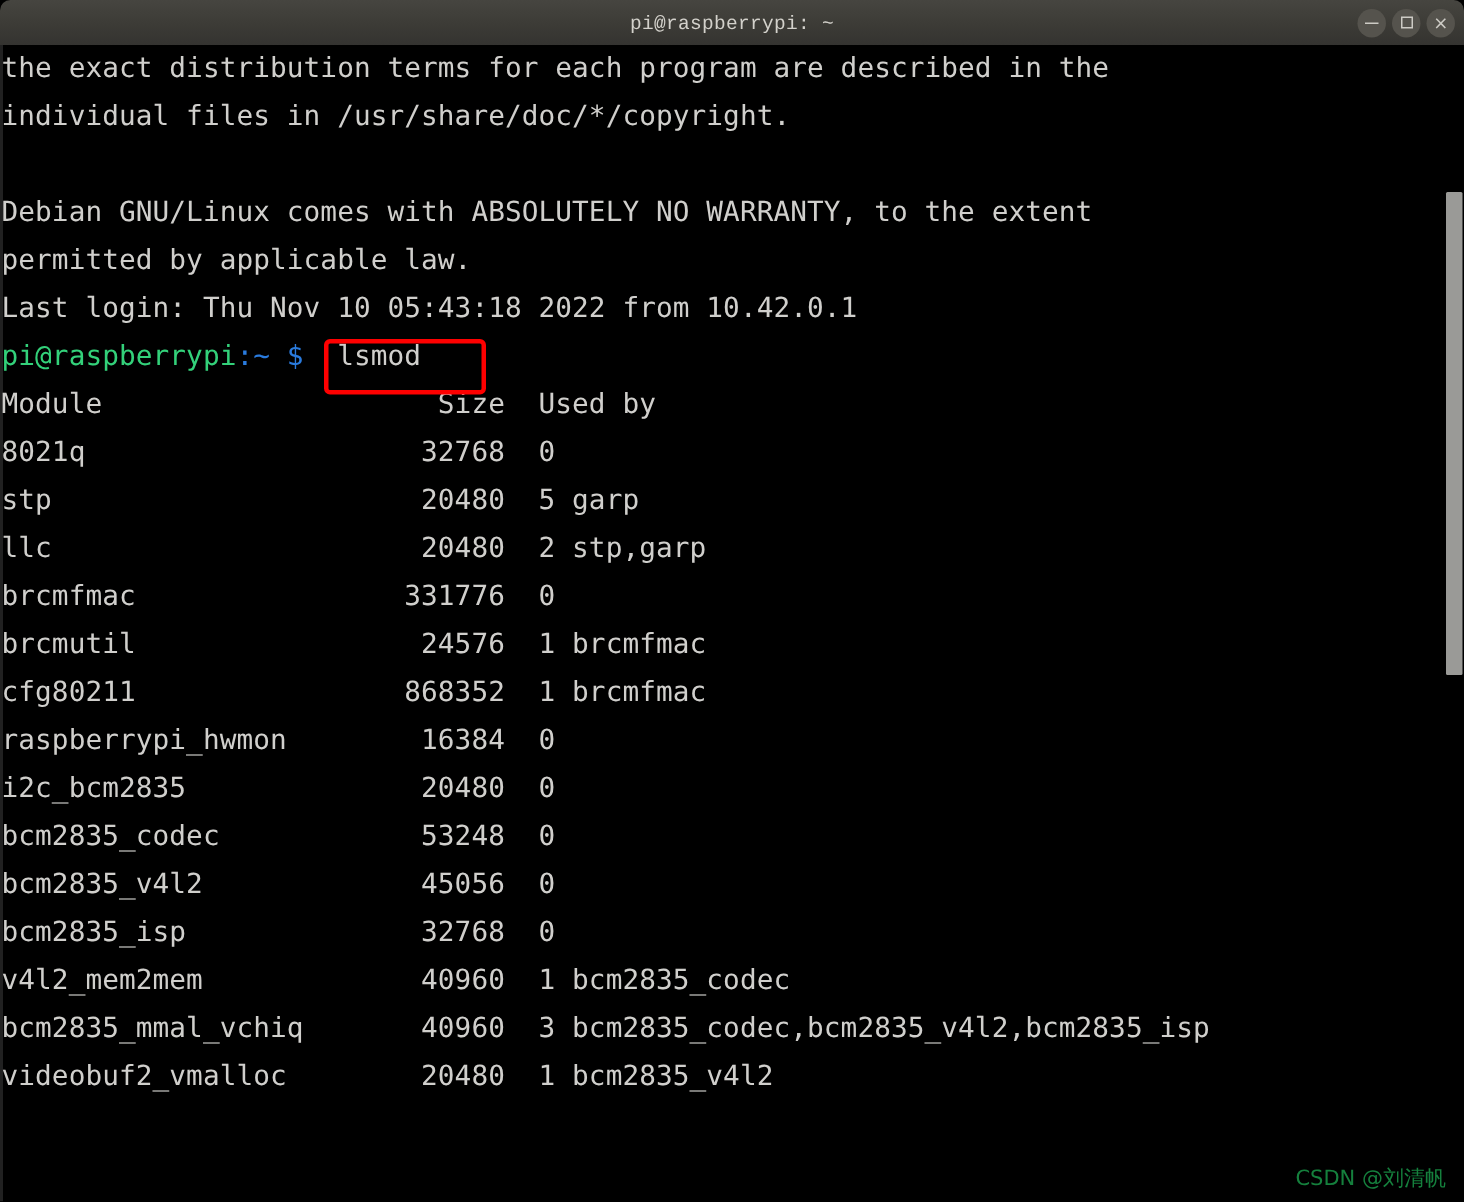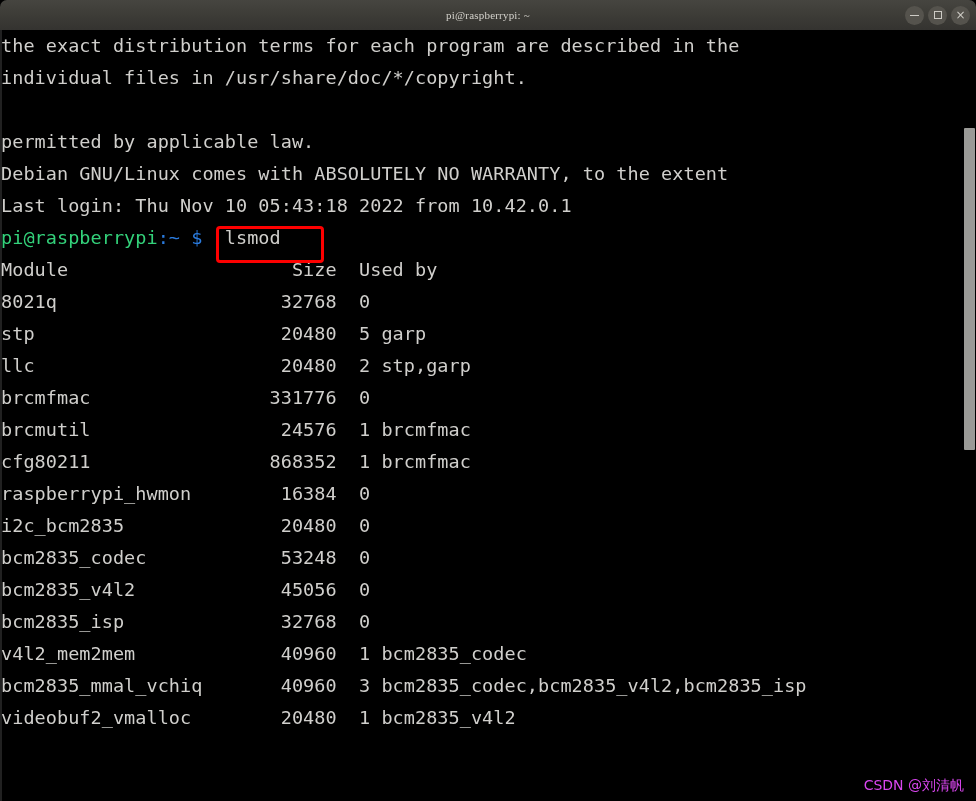--- a/index.html
+++ b/index.html
@@ -32,22 +32,22 @@
     height: 30px;
     background: linear-gradient(to bottom, #464540 0%, #3c3b36 55%, #343330 100%);
     border-top-left-radius: 7px;
     border-top-right-radius: 7px;
     display: flex;
     align-items: center;
     justify-content: center;
     box-sizing: border-box;
   }
   .titlebar-title {
-    font-family: Liberation Serif, serif;
-    font-size: 11px;
+    font-family: Liberation Mono, monospace;
+    font-size: 13px;
     color: #d3d1cb;
     letter-spacing: 0.2px;
     white-space: nowrap;
     user-select: none;
   }
 
   .window-controls {
     position: absolute;
     right: 6px;
     top: 0;
@@ -173,21 +173,21 @@
     pointer-events: none;
   }
 
   
   .watermark {
     position: absolute;
     right: 12px;
     bottom: 6px;
     font-family: "DejaVu Sans", "Liberation Sans", sans-serif;
     font-size: 14px;
-    color: #d946ef;
+    color: #15803d;
     white-space: nowrap;
     user-select: none;
   }
 </style>
 </head>
 <body>
 
 <div class="window">
 
   <div class="titlebar">
@@ -200,22 +200,22 @@
         <span class="x">×</span>
       </span>
     </div>
   </div>
 
   <div class="term">
     <div class="term-inner" id="term-inner">
         <div class="line">the exact distribution terms for each program are described in the</div>
         <div class="line">individual files in /usr/share/doc/*/copyright.</div>
         <div class="line blank"> </div>
+        <div class="line">Debian GNU/Linux comes with ABSOLUTELY NO WARRANTY, to the extent</div>
         <div class="line">permitted by applicable law.</div>
-        <div class="line">Debian GNU/Linux comes with ABSOLUTELY NO WARRANTY, to the extent</div>
         <div class="line">Last login: Thu Nov 10 05:43:18 2022 from 10.42.0.1</div>
         <div class="line"><span class="c-green-b">pi@raspberrypi</span><span class="c-blue">:~</span><span class="c-blue"> $</span><span class="c-white">  lsmod</span></div>
         <div class="line">Module                    Size  Used by</div>
         <div class="line">8021q                    32768  0</div>
         <div class="line">stp                      20480  5 garp</div>
         <div class="line">llc                      20480  2 stp,garp</div>
         <div class="line">brcmfmac                331776  0</div>
         <div class="line">brcmutil                 24576  1 brcmfmac</div>
         <div class="line">cfg80211                868352  1 brcmfmac</div>
         <div class="line">raspberrypi_hwmon        16384  0</div>

